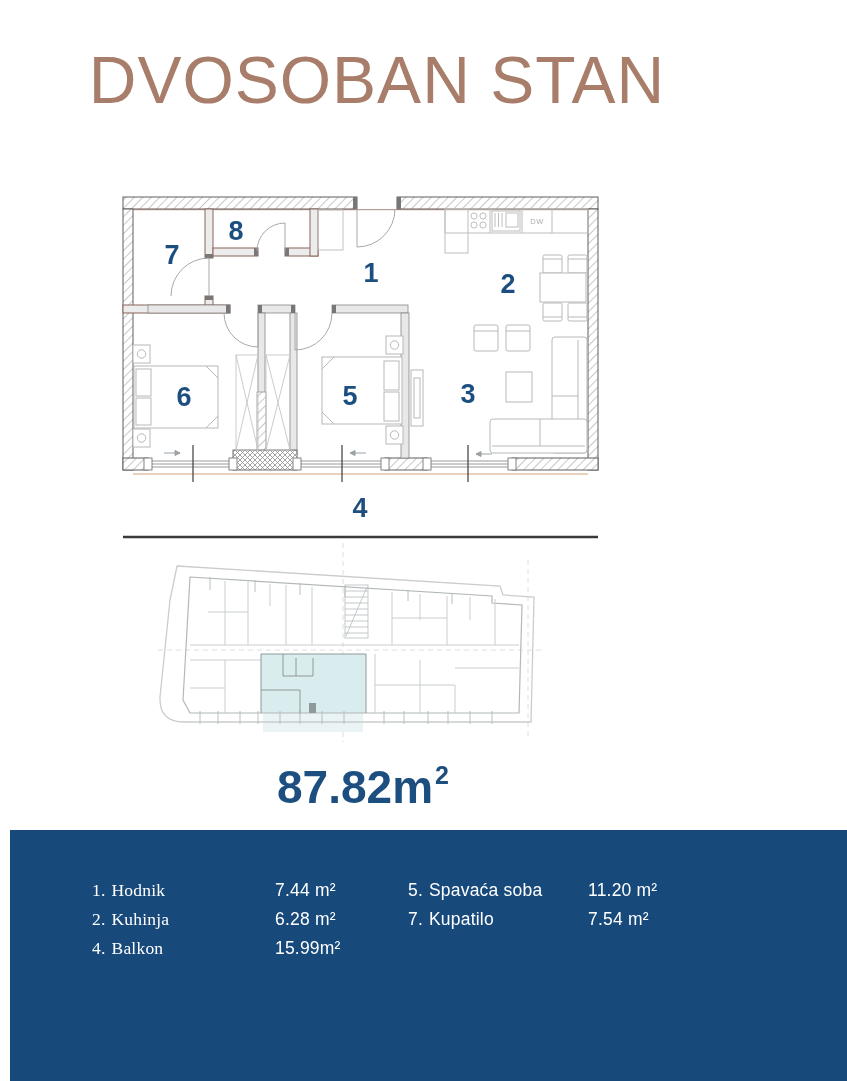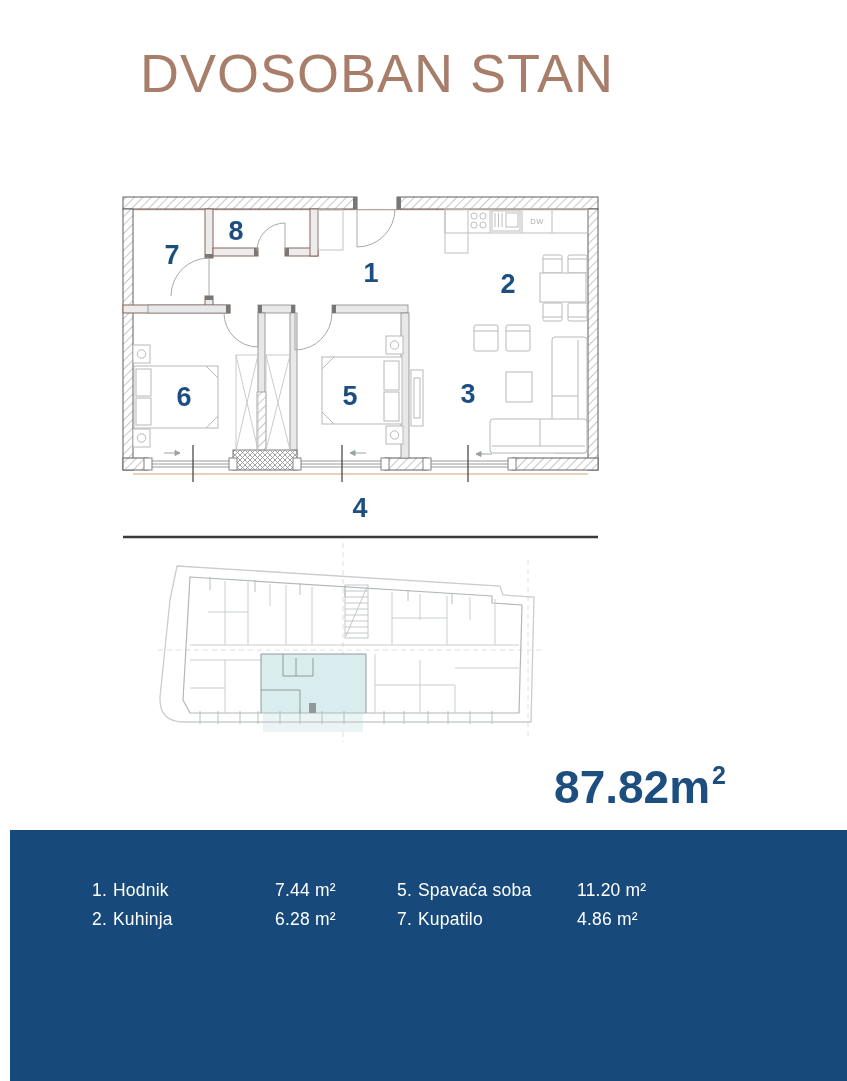--- a/index.html
+++ b/index.html
@@ -1,45 +1,45 @@
 <!DOCTYPE html>
 <html><head>
 <meta charset="utf-8">
 <style>
   * { margin:0; padding:0; box-sizing:border-box; }
   html,body { width:847px; height:1081px; background:#fff; font-family:"Liberation Sans", sans-serif; }
   #page { position:relative; width:847px; height:1081px; background:#ffffff; overflow:hidden; }
 
   .title {
     position:absolute; top:42px; left:17px; width:720px;
-    text-align:center; font-size:54px; font-weight:400; letter-spacing:1px;
+    text-align:center; font-size:66px; font-weight:400; letter-spacing:1px;
     color:#a87e6b;
   }
 
   #plan-svg { position:absolute; top:0; left:0; }
 
   .room-num { font-family:"Liberation Sans", sans-serif; font-size:27px; font-weight:700; fill:#1d4e80; }
   .dw-label { font-family:"Liberation Sans", sans-serif; font-size:7.5px; fill:#adadad; letter-spacing:0.5px; }
 
   .area-label {
-    position:absolute; top:760px; left:0; width:726px; text-align:right;
+    position:absolute; top:760px; left:0; width:726px; text-align:center;
     color:#1d4e80; font-weight:700; font-size:46px;
   }
   .area-label .sup { font-size:25px; vertical-align:19px; margin-left:2px; }
 
   .footer {
     position:absolute; left:10px; right:0; top:830px; bottom:0;
     background:#17497b; color:#ffffff;
   }
   .legend { position:absolute; top:46px; left:0; right:0; font-size:17.5px; letter-spacing:0.2px; }
   .legend-col { position:absolute; top:0; }
   .legend-col.c1 { left:82px;  width:300px; }
-  .legend-col.c2 { left:387px; width:330px; }
+  .legend-col.c2 { left:398px; width:330px; }
   .legend-row { display:flex; height:29px; align-items:center; }
-  .legend-col.c1 .l-label { width:183px; }
+  .legend-col.c1 .l-label { width:183px;font-family:Liberation Serif, serif; }
   .legend-col.c2 .l-label { width:180px; }
   .l-label .n { margin-right:6px; }
   .l-val { white-space:nowrap; }
 </style>
 </head>
 <body>
 
 <div id="page">
 
   <div class="title">DVOSOBAN STAN</div>
@@ -355,27 +355,31 @@
     <div class="legend">
       <div class="legend-col c1">
         <div class="legend-row">
           <span class="l-label"><span class="n">1.</span><span>Hodnik</span></span>
           <span class="l-val">7.44 m²</span>
         </div>
         <div class="legend-row">
           <span class="l-label"><span class="n">2.</span><span>Kuhinja</span></span>
           <span class="l-val">6.28 m²</span>
         </div>
+        <div class="legend-row">
+          <span class="l-label"><span class="n">4.</span><span>Balkon</span></span>
+          <span class="l-val">15.99m²</span>
+        </div>
       </div>
       <div class="legend-col c2">
         <div class="legend-row">
           <span class="l-label"><span class="n">5.</span><span>Spavaća soba</span></span>
           <span class="l-val">11.20 m²</span>
         </div>
         <div class="legend-row">
           <span class="l-label"><span class="n">7.</span><span>Kupatilo</span></span>
-          <span class="l-val">4.86 m²</span>
+          <span class="l-val">7.54 m²</span>
         </div>
       </div>
     </div>
   </div>
 
 </div>
 
 </body></html>

